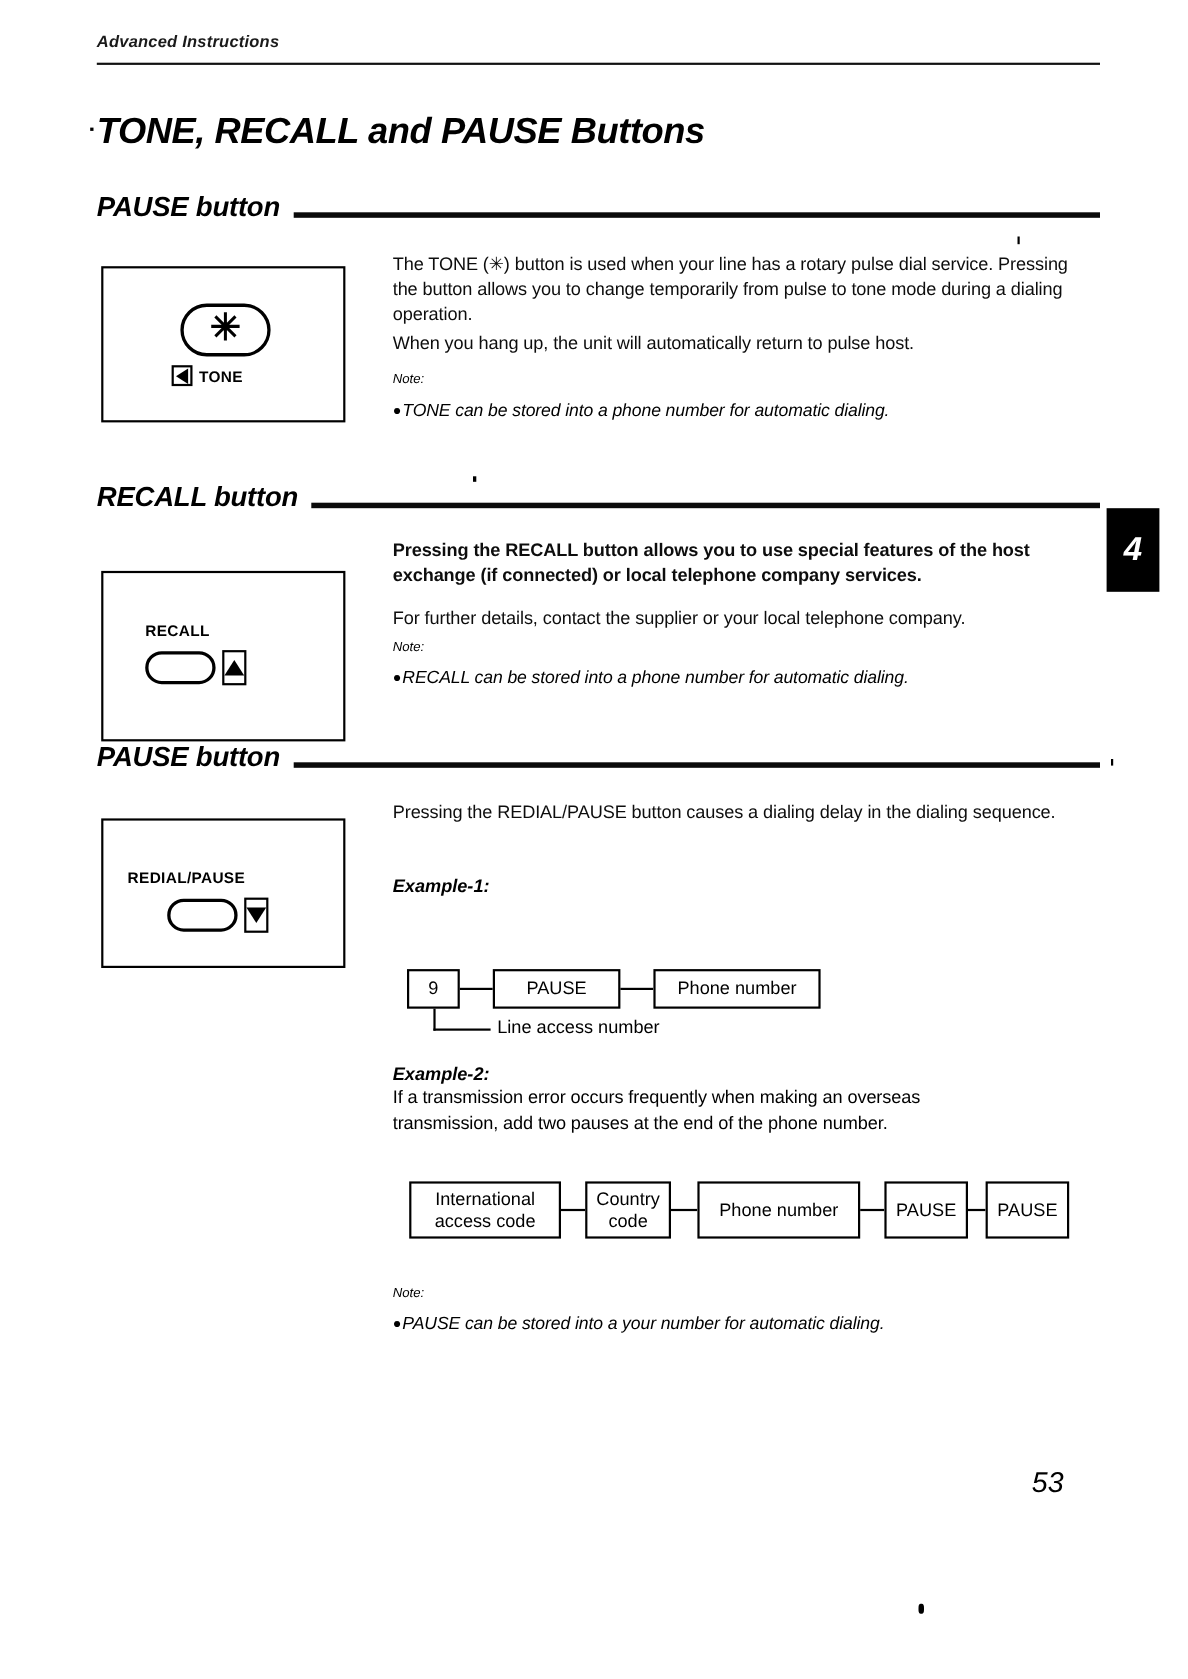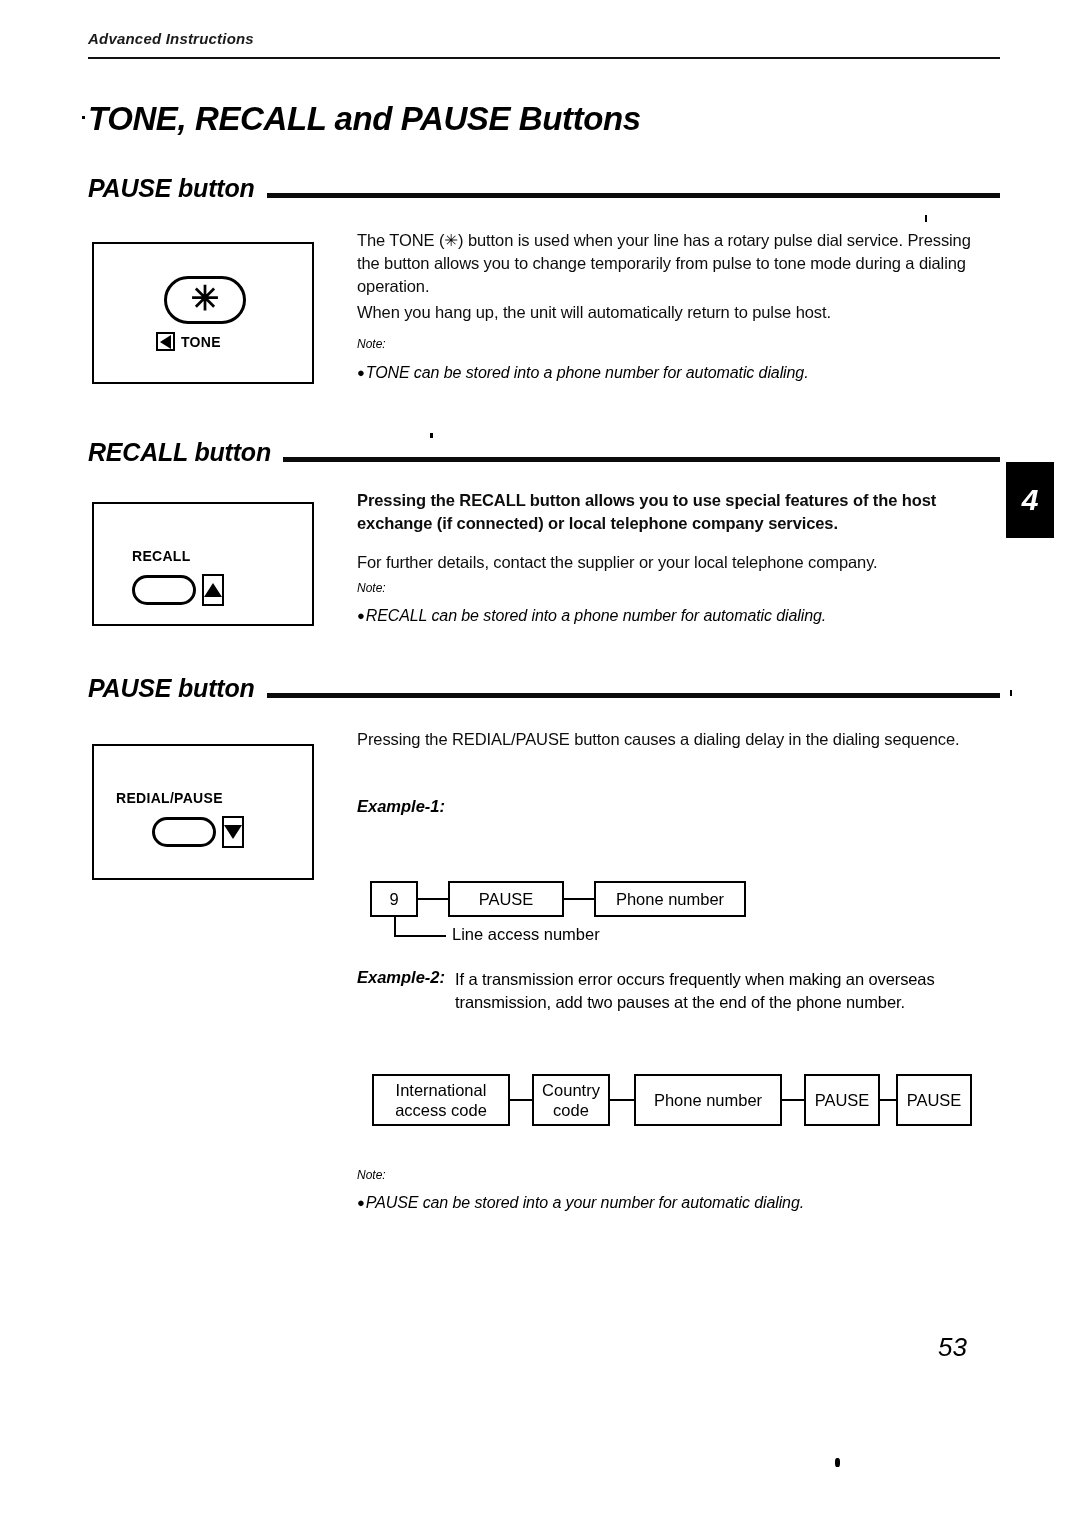--- a/index.html
+++ b/index.html
@@ -148,20 +148,21 @@
     font-size: 13px;
     vertical-align: 1px;
     margin-right: 1px;
   }
 
   
   .example-row {
     position: absolute;
     display: flex;
     align-items: flex-start;
+    flex-direction: column;
   }
   .example-tag {
     font-size: 16.5px;
     font-weight: bold;
     font-style: italic;
     white-space: nowrap;
     margin-right: 10px;
   }
   .example-body {
     font-size: 16.5px;
@@ -267,21 +268,21 @@
 <div class="note-label" style="left:357px; top:337px;">Note:</div>
 <div class="note-item" style="left:357px; top:362px; width:620px;">
   <span class="bullet">●</span><span>TONE can be stored into a phone number for automatic dialing.</span>
 </div>
 
 <div class="section-head" style="top:440px;">
   <div class="sh-text">RECALL button</div>
   <div class="sh-rule"></div>
 </div>
 
-<div class="panel" style="left:92px; top:502px; width:222px; height:124px;text-align:right;">
+<div class="panel" style="left:92px; top:519px; width:222px; height:155px;text-align:right;">
   <div class="panel-inner">
     <div style="position:absolute; left:38px; top:44px;" class="key-caption" style2="">RECALL</div>
     <div style="position:absolute; left:38px; top:70px; display:flex; align-items:center; gap:6px;">
       <div class="key-oval" style="width:64px; height:30px;"></div>
       <div class="ind-box" style="width:22px; height:32px;">
         <span class="tri tri-up"></span>
       </div>
     </div>
   </div>
 </div>

